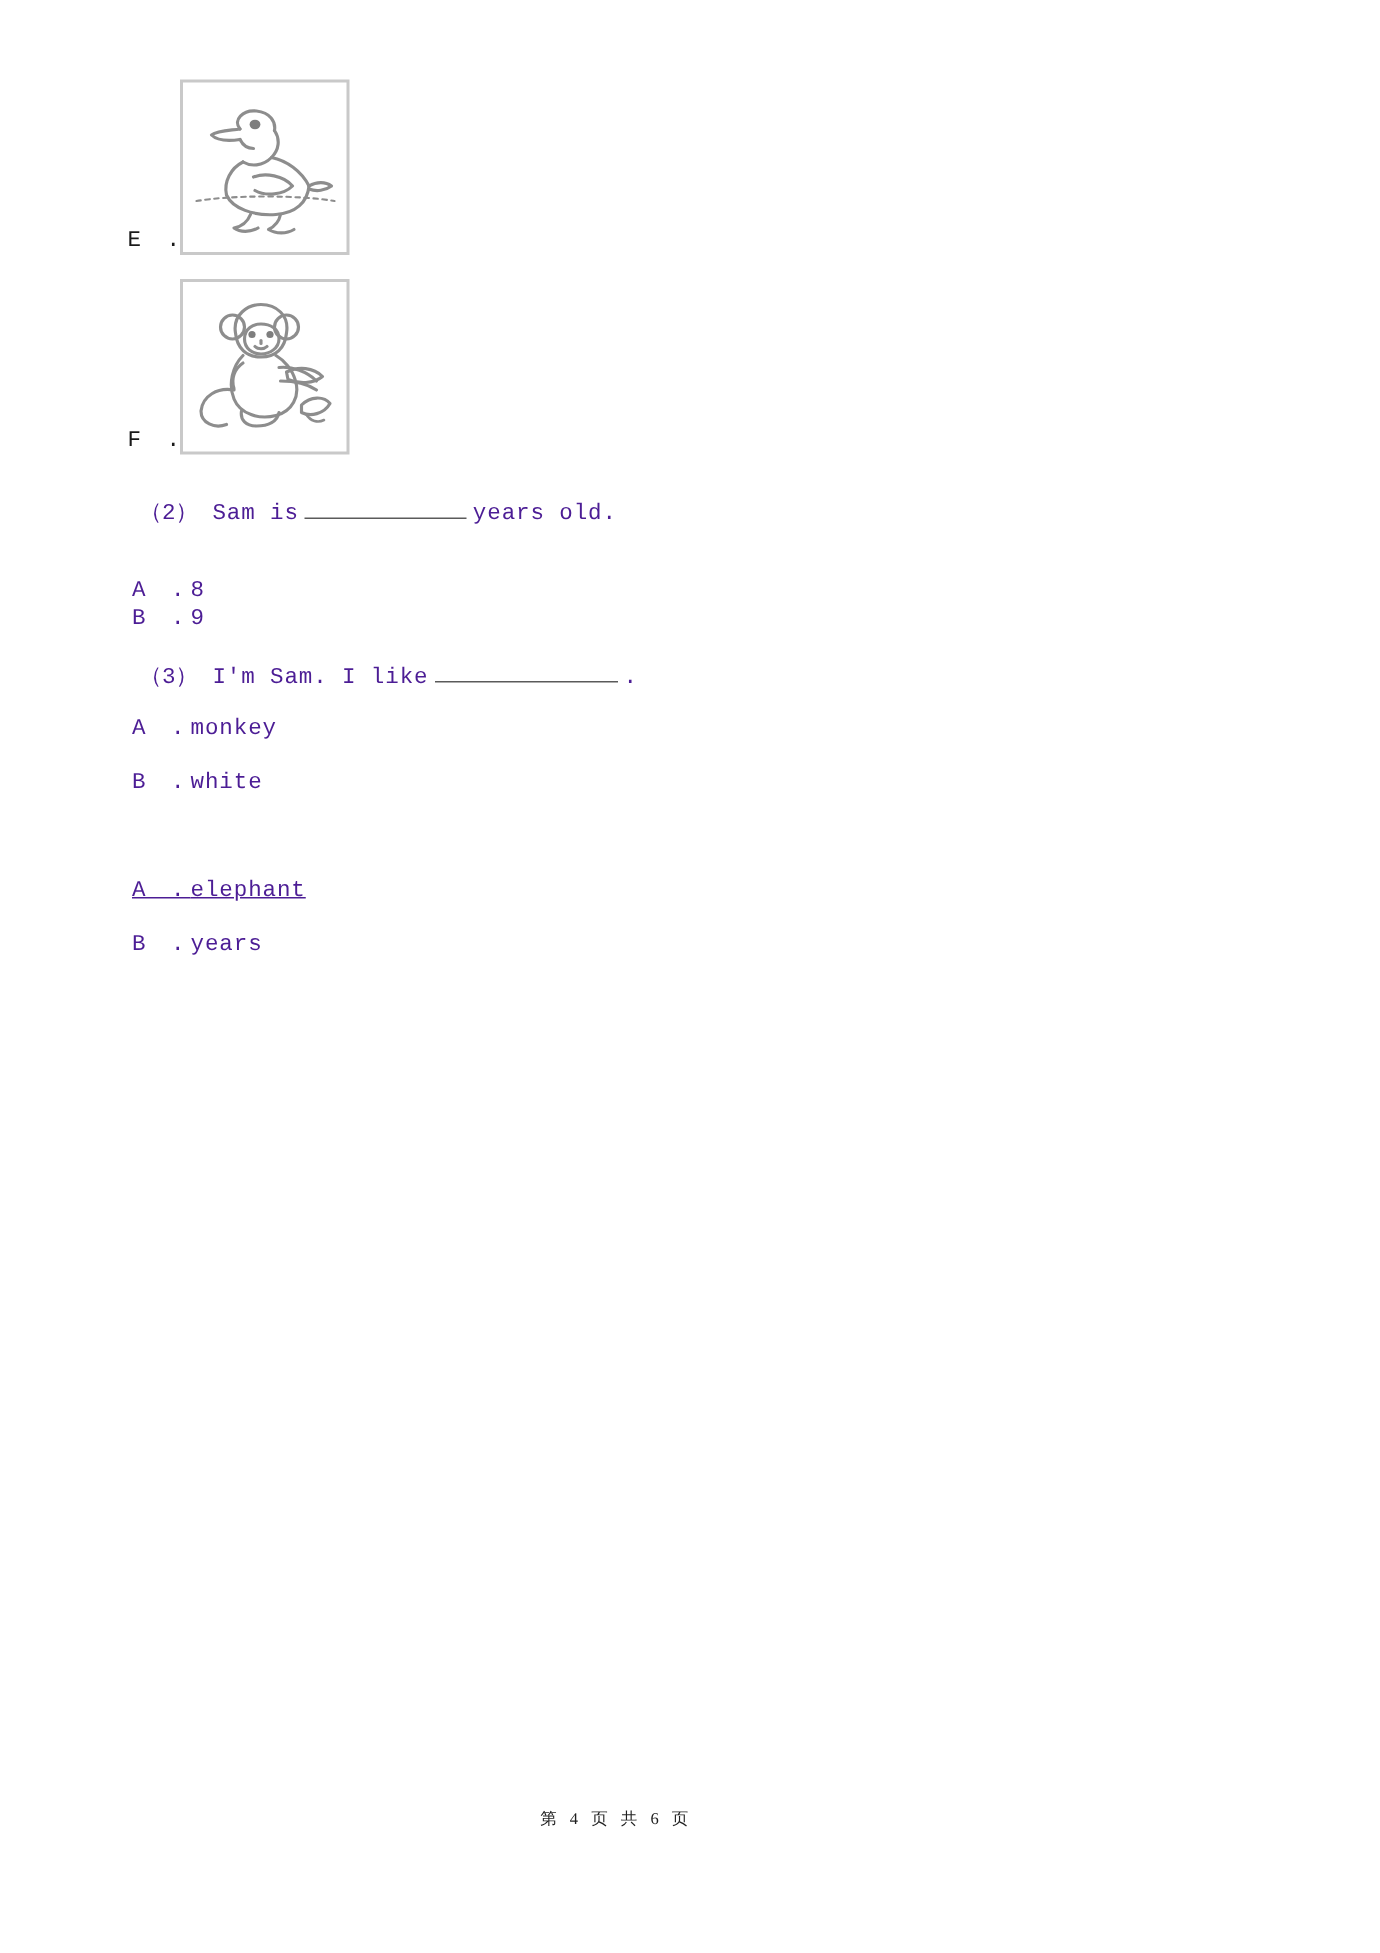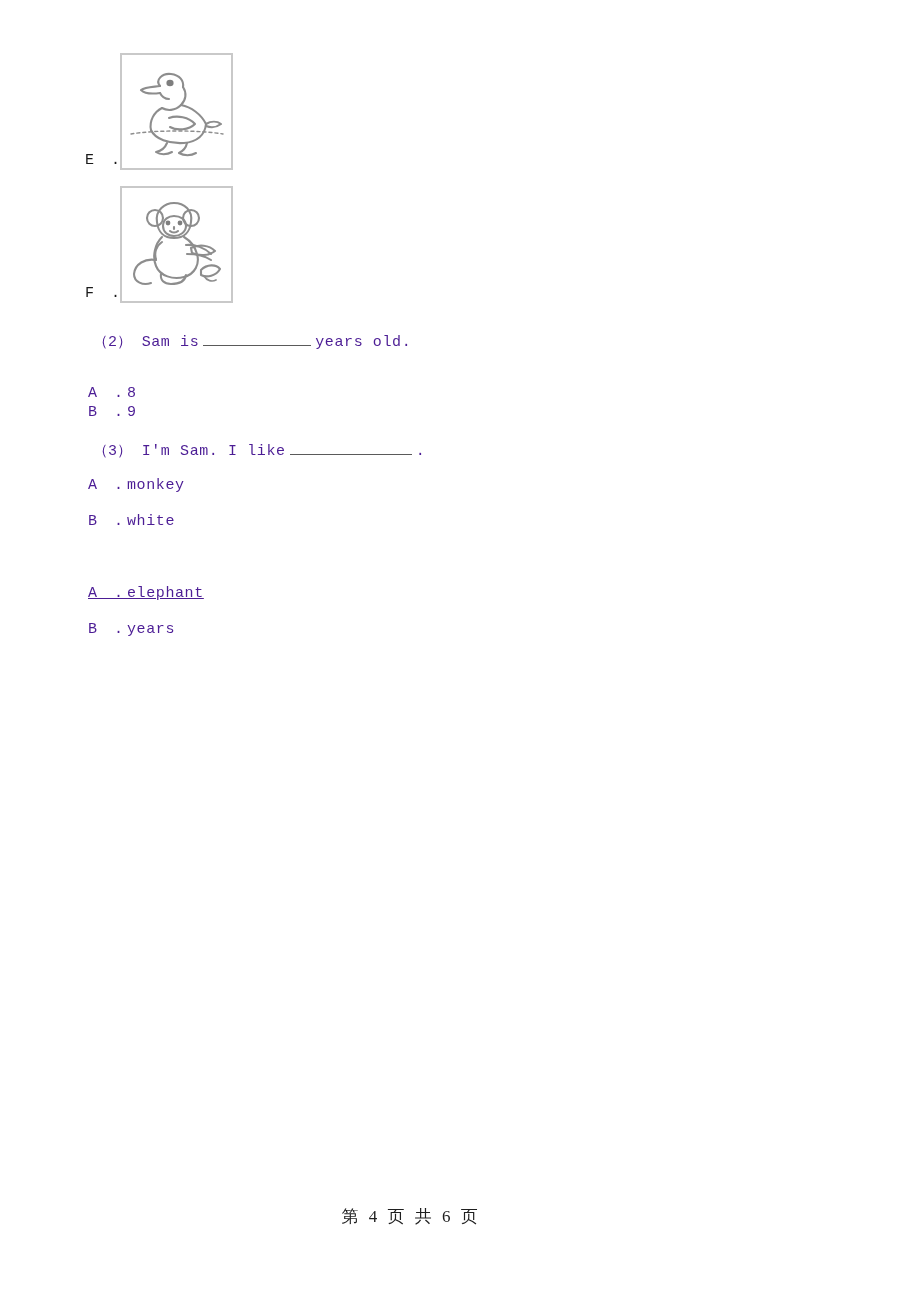--- a/index.html
+++ b/index.html
@@ -96,21 +96,21 @@
     letter-spacing: 0.6px;
   }
 
   
   .footer {
     position: absolute;
     left: 0;
     top: 1205px;
     width: 822px;
     text-align: center;
-    font-size: 17px;
+    font-size: 11px;
     color: #1f1f1f;
     letter-spacing: 3px;
     font-family: "Liberation Serif", "DejaVu Serif", serif;
   }
 </style>
 </head>
 <body>
 
 <div class="page">
 

